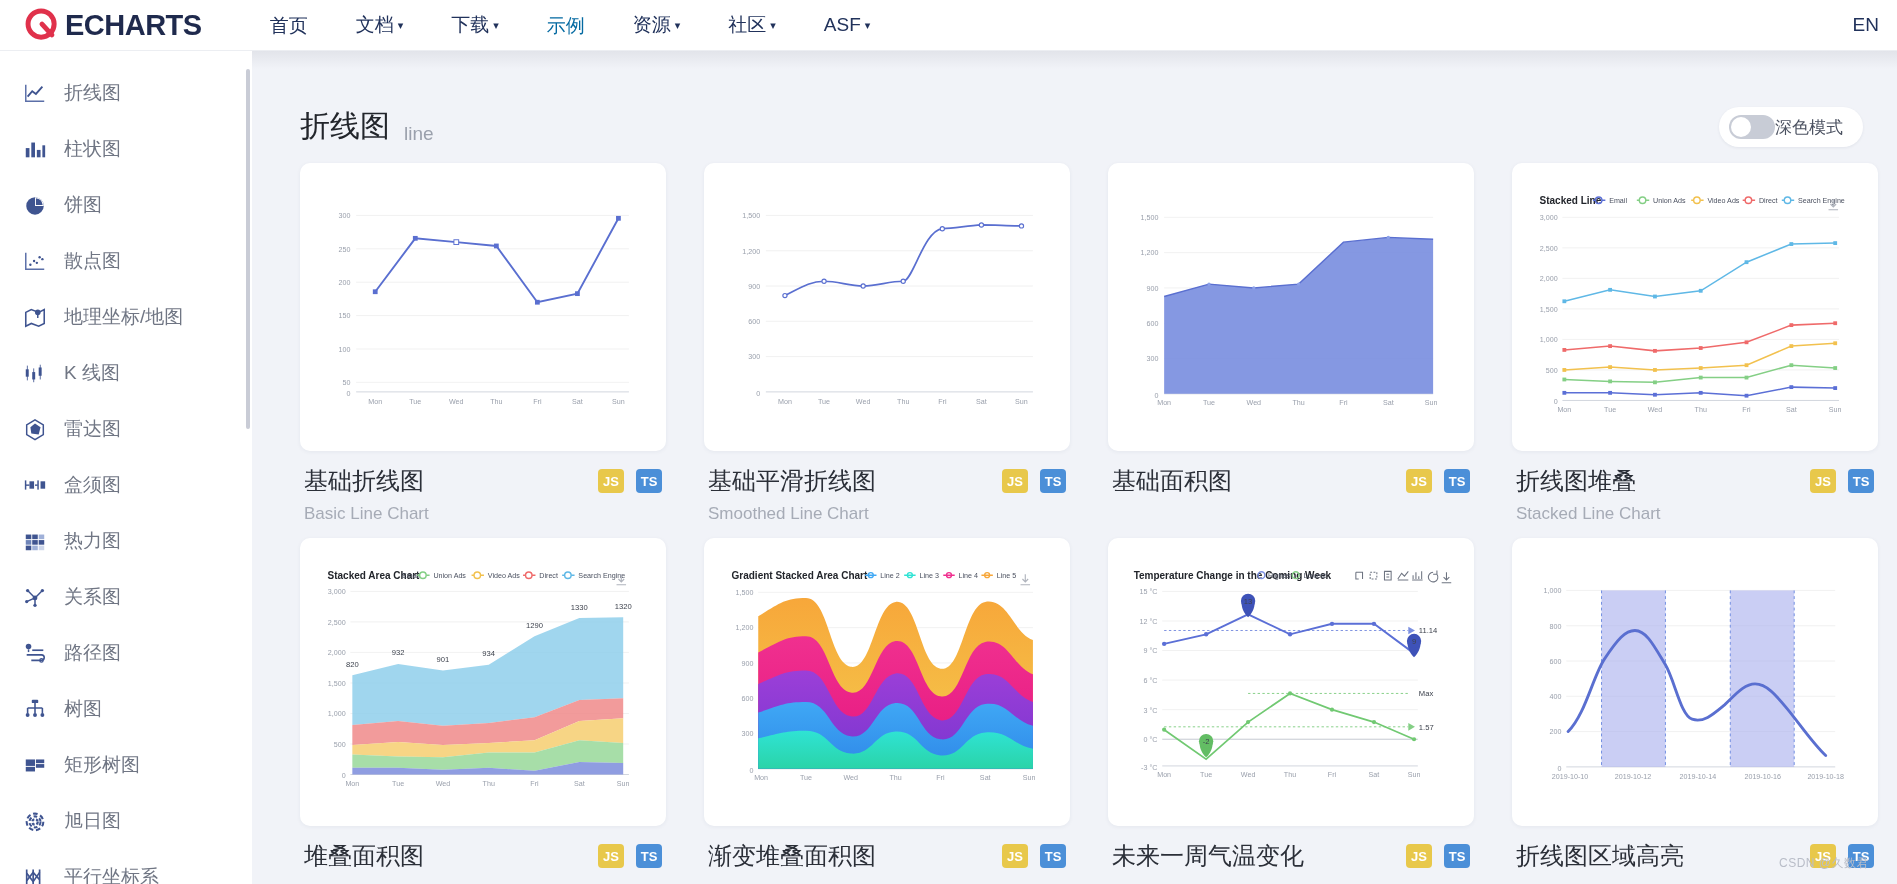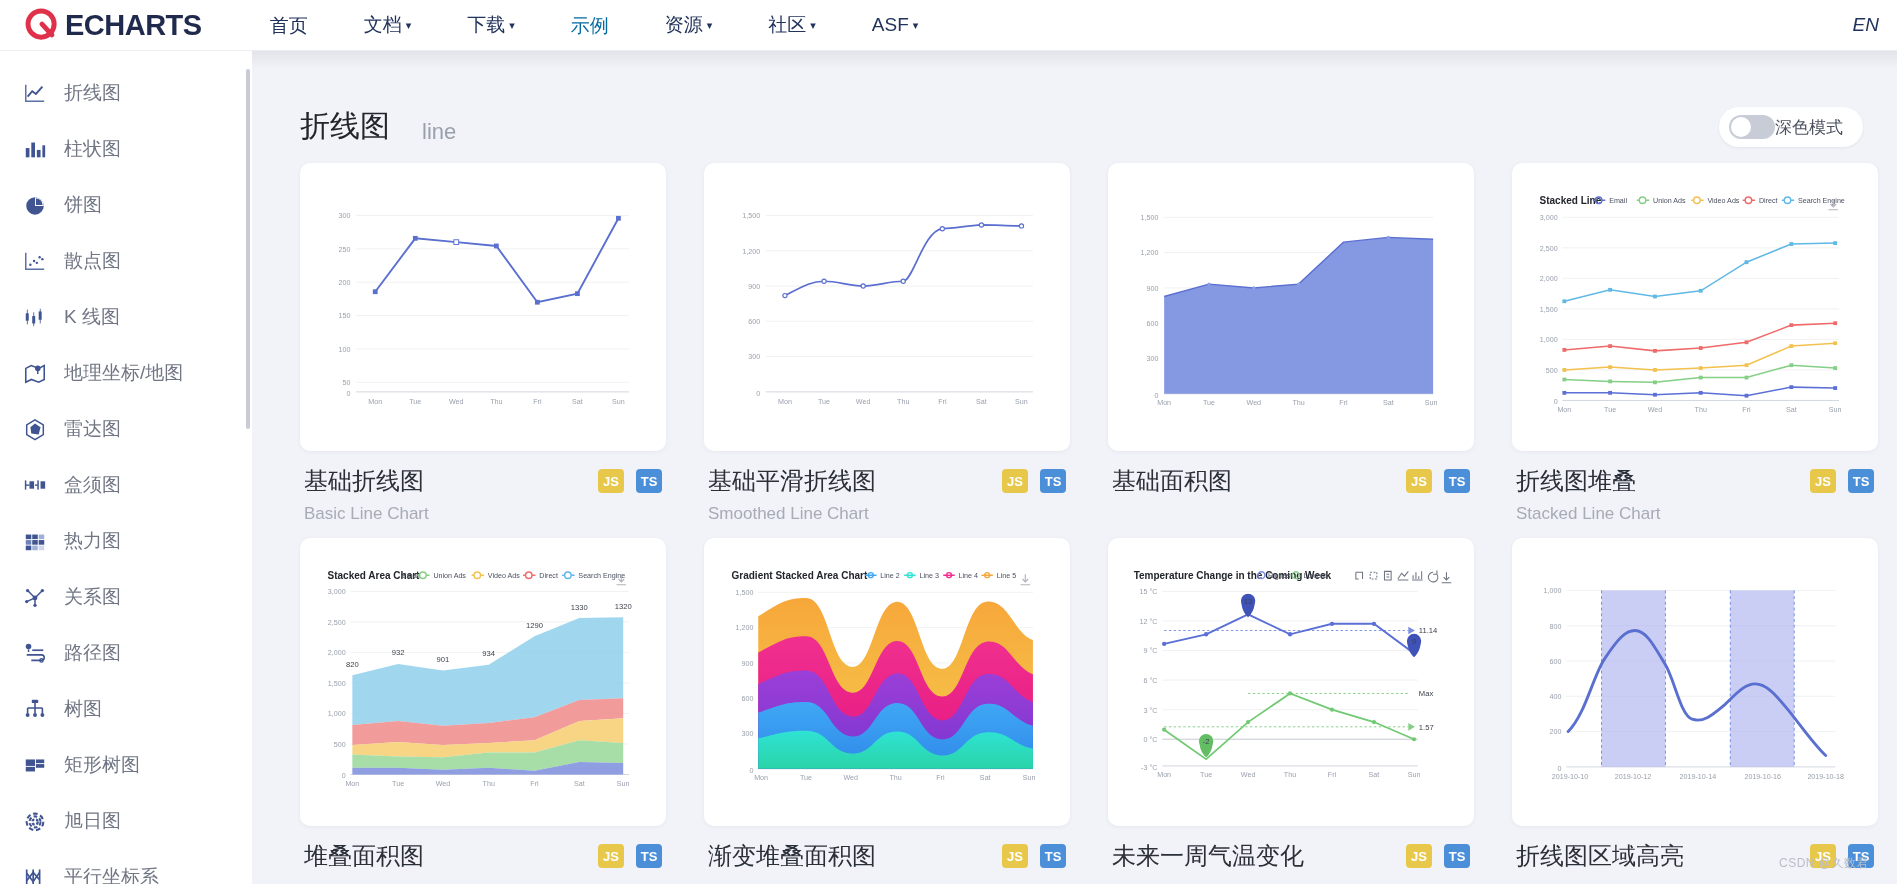--- a/index.html
+++ b/index.html
@@ -16,28 +16,28 @@
     display: flex; align-items: center;
     border-bottom: 1px solid #eceef2;
     position: relative; z-index: 40;
   }
   .logo-wrap { display: flex; align-items: center; margin-left: 24px; margin-right: 44px; }
   .logo-mark { width: 36px; height: 36px; margin-right: 5px; }
   .logo-text {
     font-size: 29px; font-weight: 700; letter-spacing: -0.5px;
     color: #1f2a4d; font-family: "Liberation Sans", sans-serif;
   }
-  .nav-items { display: flex; align-items: center; gap: 8px; }
+  .nav-items { display: flex; align-items: center; gap: 0; }
   .nav-item {
     font-size: 19px; color: #21325b; padding: 0 24px;
     cursor: pointer; white-space: nowrap; line-height: 51px;
   }
   .nav-item.active { color: #0369a1; }
   .caret { display:inline-block; margin-left:4px; font-size: 11px; vertical-align: 2px; }
-  .nav-right { margin-left: auto; margin-right: 18px; display: flex; align-items: center; font-style: italic; }
+  .nav-right { margin-left: auto; margin-right: 18px; display: flex; align-items: center; }
   .nav-lang { font-size: 19px; color: #21325b; cursor: pointer; }
 
   
   .body-wrap { display: flex; height: 833px; width: 100%; }
 
   
   .sidebar {
     width: 252px; flex: 0 0 252px; background: #fff;
     padding-top: 14px; position: relative; overflow: hidden;
   }
@@ -56,21 +56,21 @@
   .main {
     flex: 1 1 auto; background: #f1f3f8; overflow: hidden;
     position: relative;
     background-image: linear-gradient(to bottom, #e2e4ea 0px, #f1f3f8 18px);
   }
   .page-head {
     display: flex; align-items: flex-end; padding: 42px 34px 0 48px;
     position: relative; height: 96px;
   }
   .page-title { font-size: 30px; color: #22252b; font-weight: 400; }
-  .page-sub { font-size: 22px; color: #9aa0ac; margin-left: 32px; margin-bottom: 2px; }
+  .page-sub { font-size: 19px; color: #9aa0ac; margin-left: 14px; margin-bottom: 2px; }
   .darkmode {
     margin-left: auto; background: #fff; border-radius: 24px;
     display: flex; align-items: center; 
     padding: 8px 20px 8px 10px; box-shadow: 0 1px 3px rgba(30,40,70,.07);
     cursor: pointer;
   }
   .toggle {
     width: 46px; height: 24px; border-radius: 14px; background: #c8ccd6;
     position: relative; flex: 0 0 46px;
   }
@@ -189,42 +189,42 @@
             <circle cx="18" cy="9" r="1.3" fill="#3f5490"></circle>
             <circle cx="21" cy="11" r="1.3" fill="#3f5490"></circle>
           </svg>
         </span>
       <span class="side-label">散点图</span>
     </div>
 
     <div class="side-item">
       <span class="side-ico">
           <svg viewBox="0 0 26 26" width="24" height="24">
+            <path d="M3 8 L9 5 L17 8 L23 5 V20 L17 23 L9 20 L3 23 Z" fill="none" stroke="#3f5490" stroke-width="1.7"></path>
+            <circle cx="16" cy="8" r="3" fill="#3f5490"></circle>
+            <path d="M16 10.5 L16 14" stroke="#3f5490" stroke-width="1.6"></path>
+          </svg>
+        </span>
+      <span class="side-label">地理坐标/地图</span>
+    </div>
+
+    <div class="side-item">
+      <span class="side-ico">
+          <svg viewBox="0 0 26 26" width="24" height="24">
             <g fill="#3f5490">
               <rect x="3" y="9" width="3.2" height="8"></rect>
               <rect x="4.2" y="5" width="0.9" height="16"></rect>
               <rect x="10" y="12" width="3.2" height="8"></rect>
               <rect x="11.2" y="8" width="0.9" height="15"></rect>
               <rect x="17" y="7" width="3.2" height="9"></rect>
               <rect x="18.2" y="4" width="0.9" height="16"></rect>
             </g>
           </svg>
         </span>
       <span class="side-label">K 线图</span>
-    </div>
-
-    <div class="side-item">
-      <span class="side-ico">
-          <svg viewBox="0 0 26 26" width="24" height="24">
-            <path d="M3 8 L9 5 L17 8 L23 5 V20 L17 23 L9 20 L3 23 Z" fill="none" stroke="#3f5490" stroke-width="1.7"></path>
-            <circle cx="16" cy="8" r="3" fill="#3f5490"></circle>
-            <path d="M16 10.5 L16 14" stroke="#3f5490" stroke-width="1.6"></path>
-          </svg>
-        </span>
-      <span class="side-label">地理坐标/地图</span>
     </div>
 
     <div class="side-item">
       <span class="side-ico">
           <svg viewBox="0 0 26 26" width="24" height="24">
             <polygon points="13,3 22,8.5 22,19 13,24.5 4,19 4,8.5" fill="none" stroke="#3f5490" stroke-width="1.6"></polygon>
             <polygon points="13,7 19,11 17,19 9,18 8,11" fill="#3f5490"></polygon>
           </svg>
         </span>
       <span class="side-label">雷达图</span>

